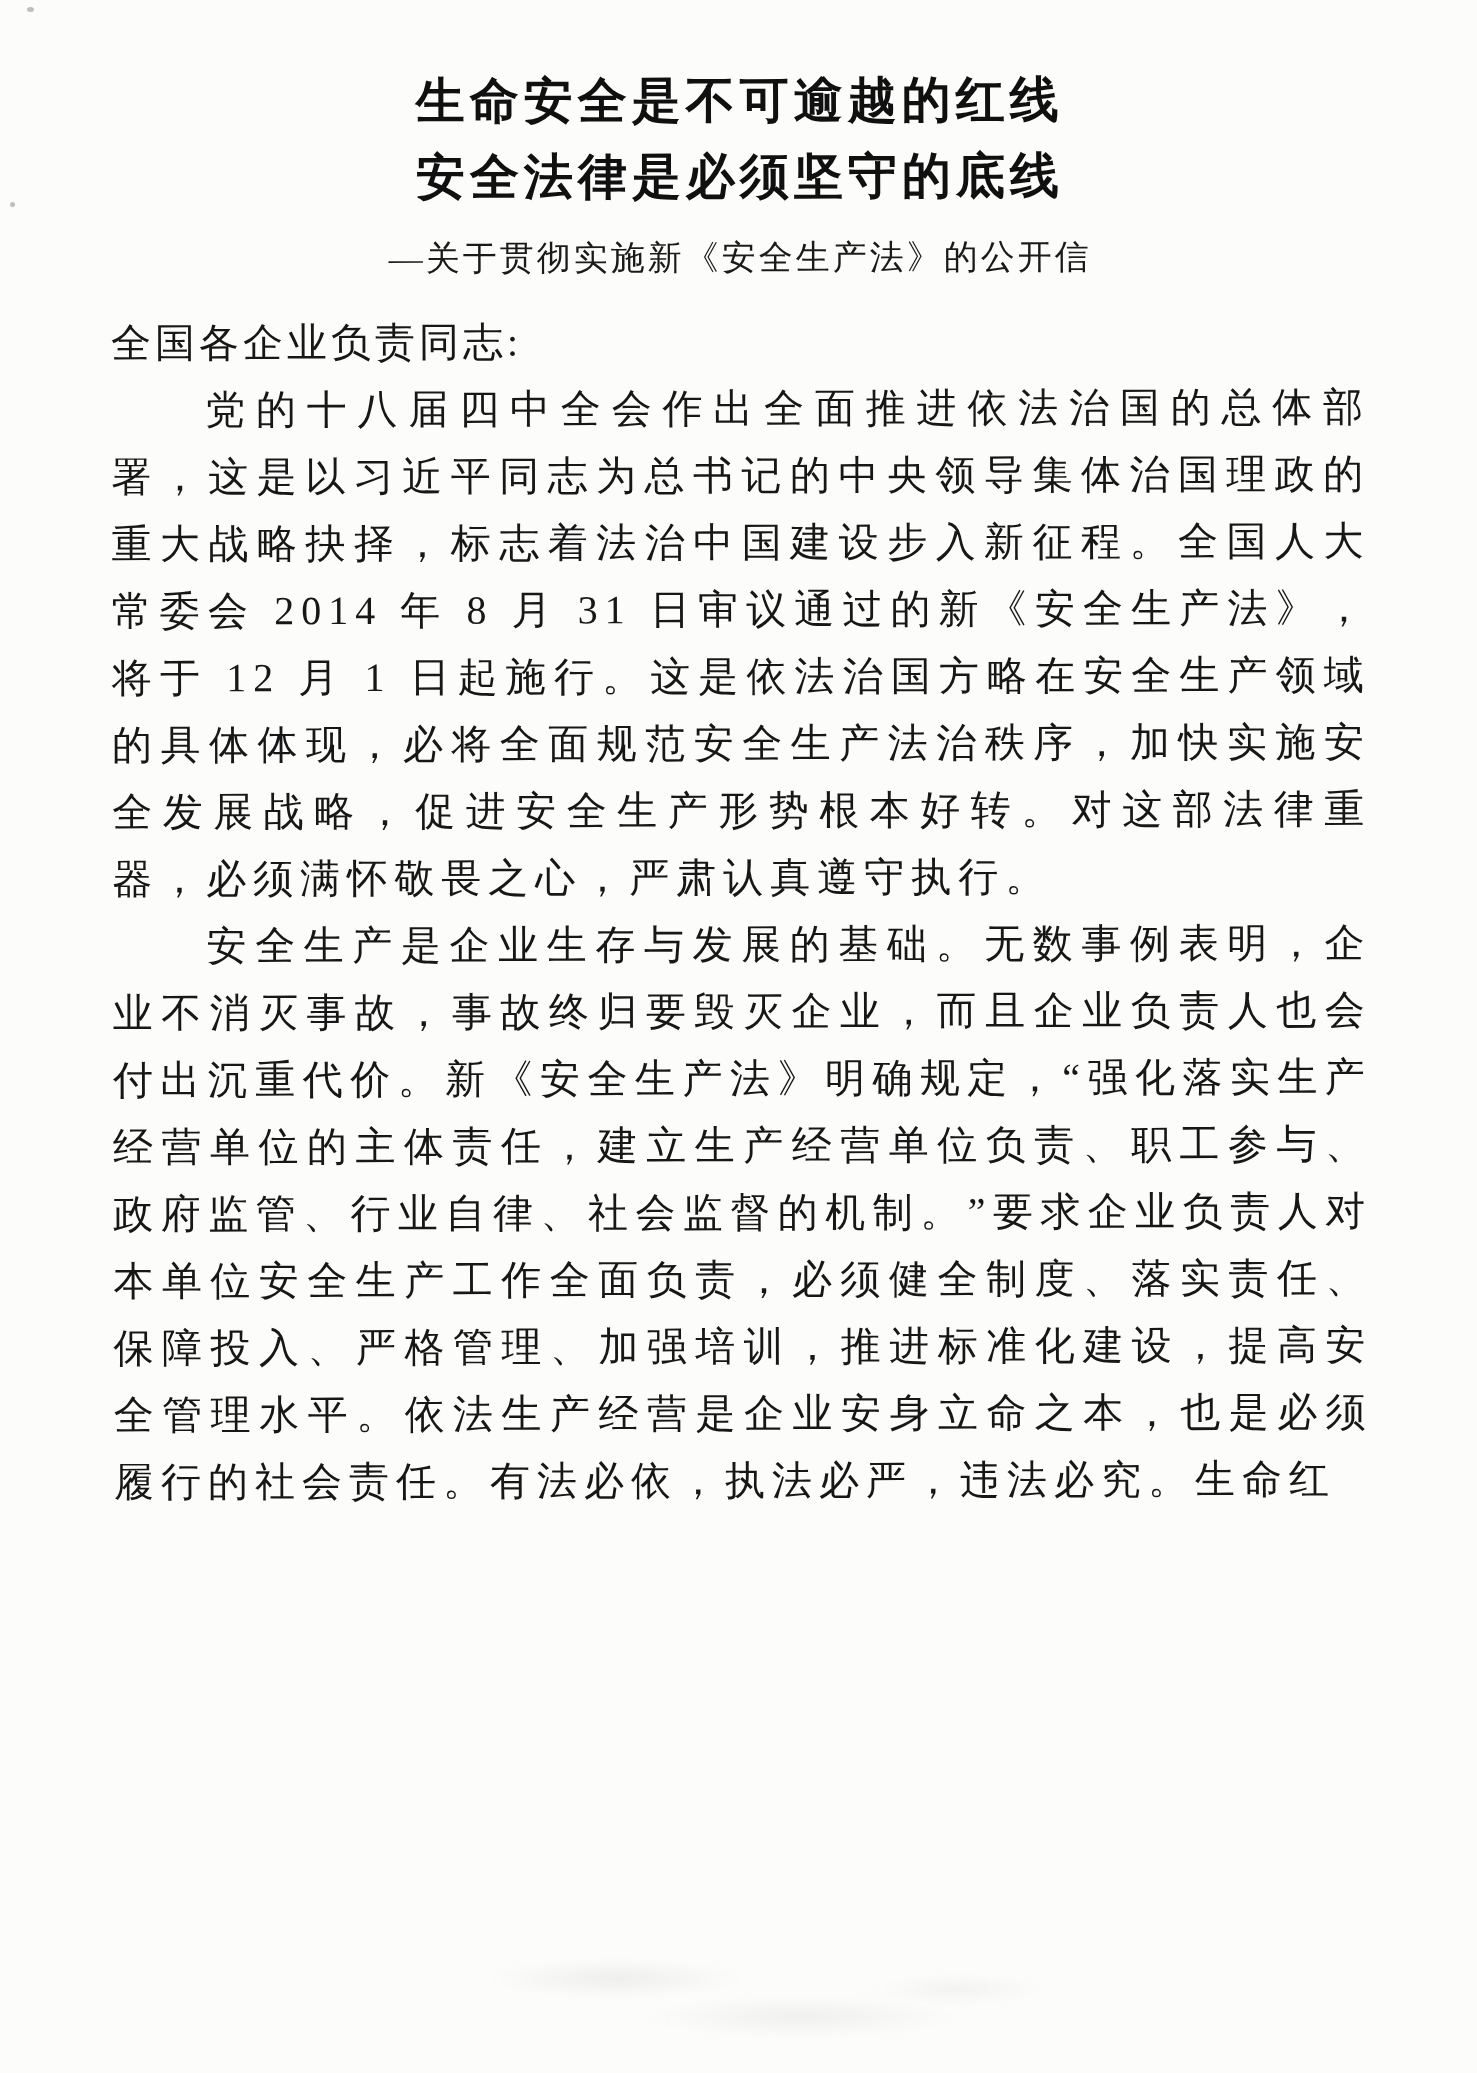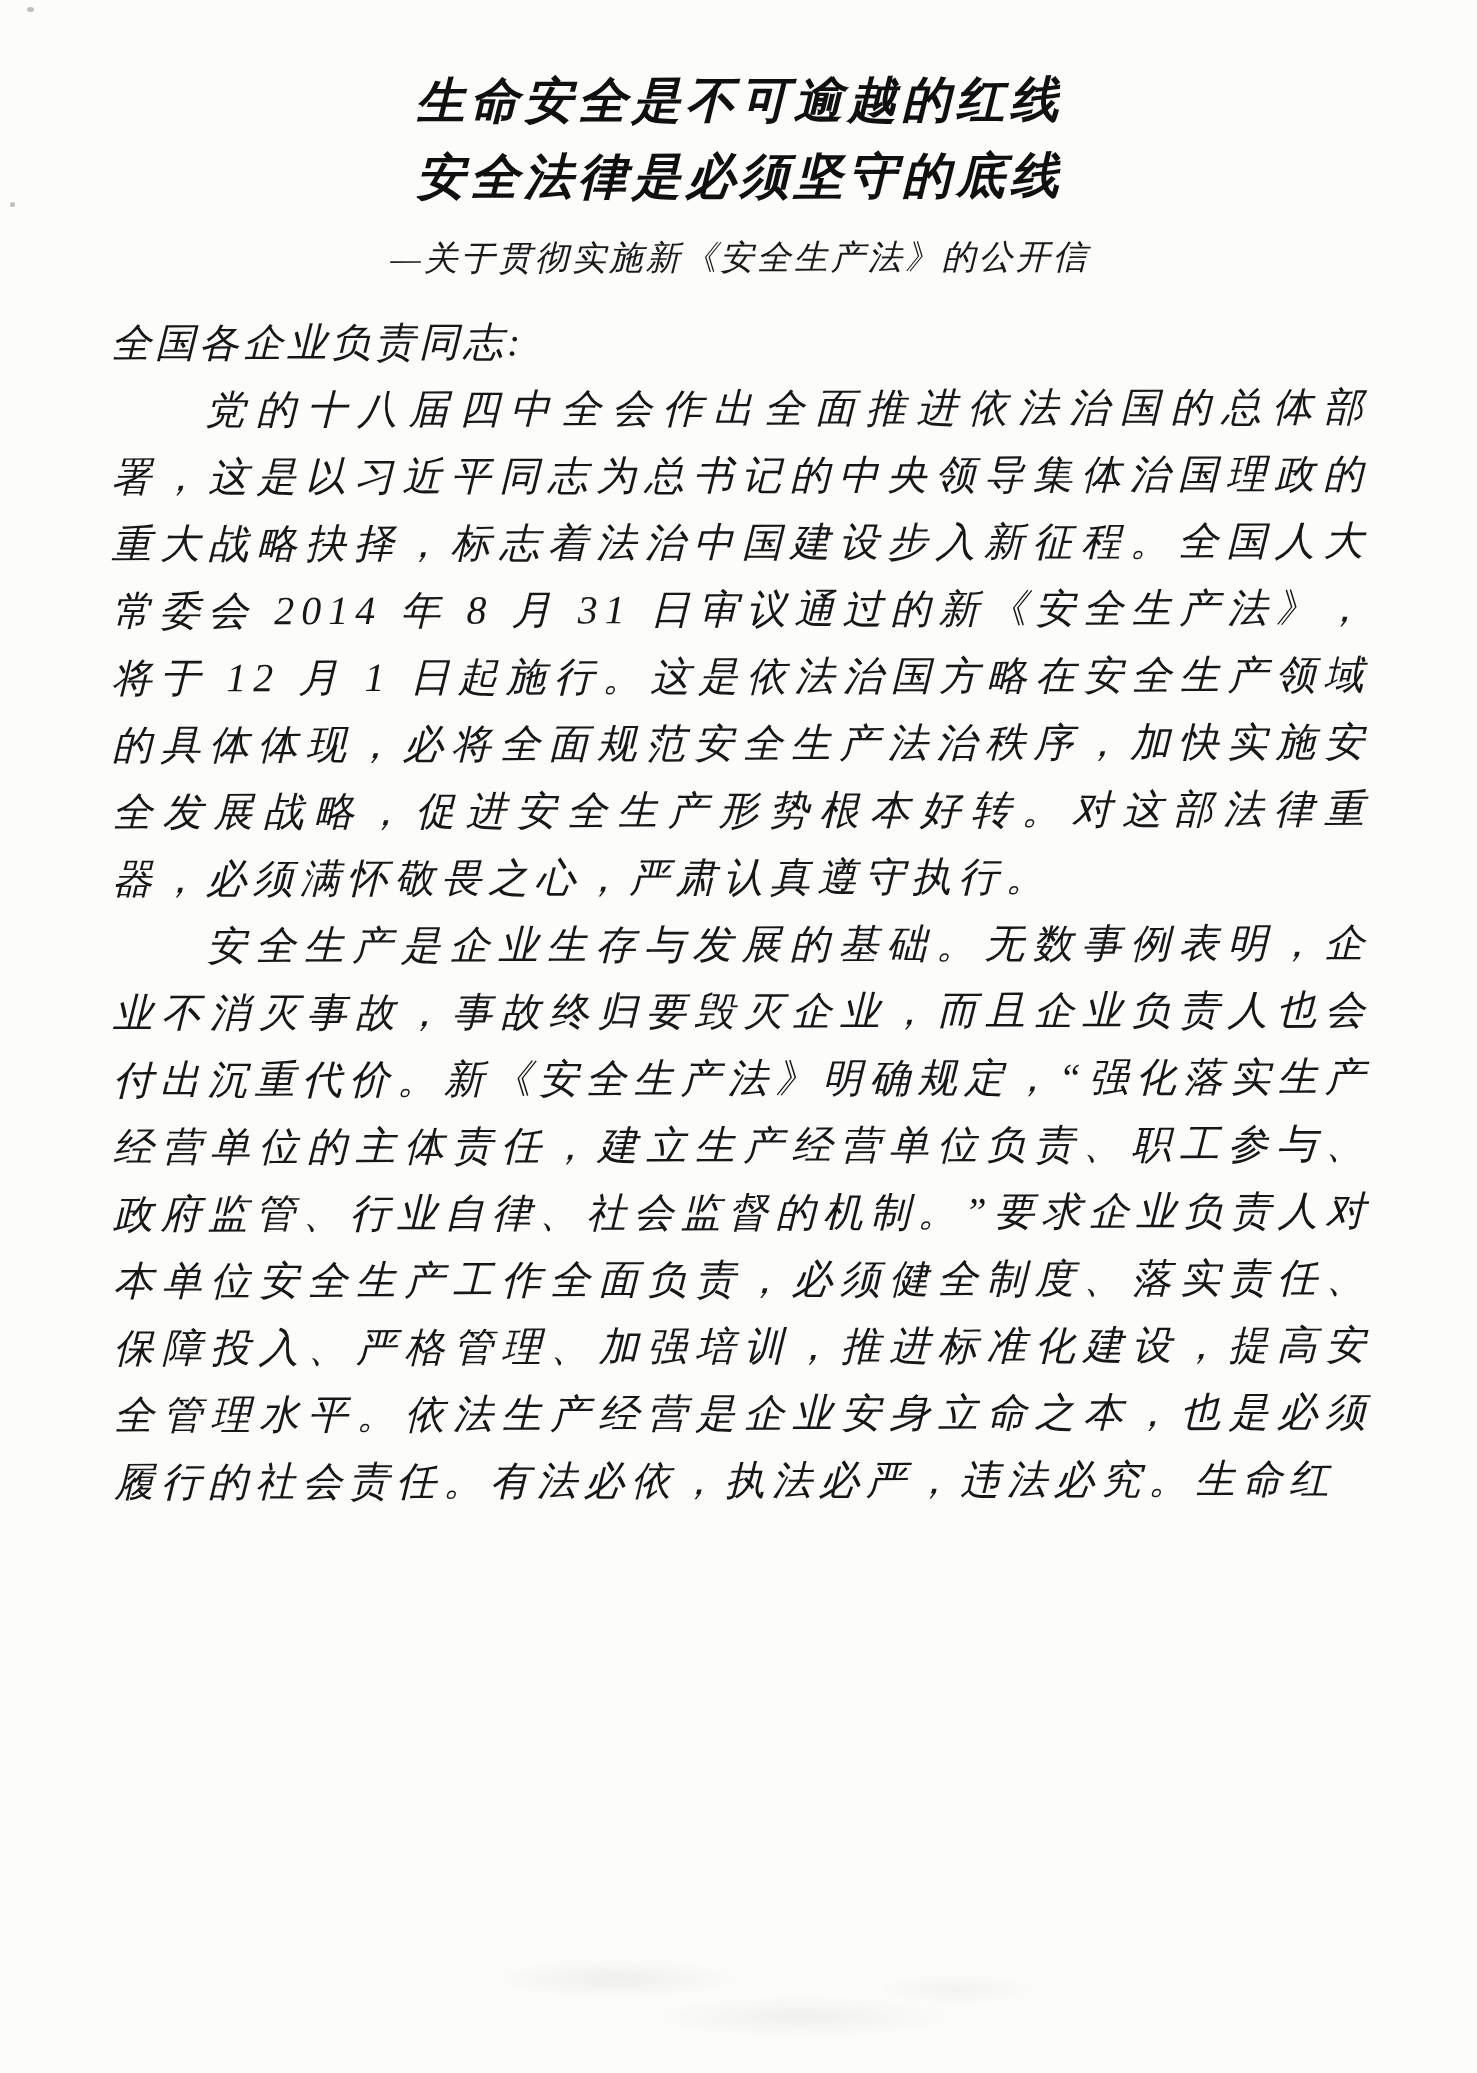--- a/index.html
+++ b/index.html
@@ -9,21 +9,20 @@
   }
   .page {
     position: relative;
     width: 1477px;
     height: 2073px;
     margin: 0 auto;
     background: #fcfcfb;
     overflow: hidden;
     color: #161616;
     font-family: "Liberation Serif", serif;
-    font-style: italic;
   }
   .content {
     position: relative;
     padding: 62px 106px 0 112px;
     transform: rotate(-0.15deg);
   }
   .title {
     margin: 0;
     text-align: center;
     font-family: "Liberation Sans", sans-serif;

